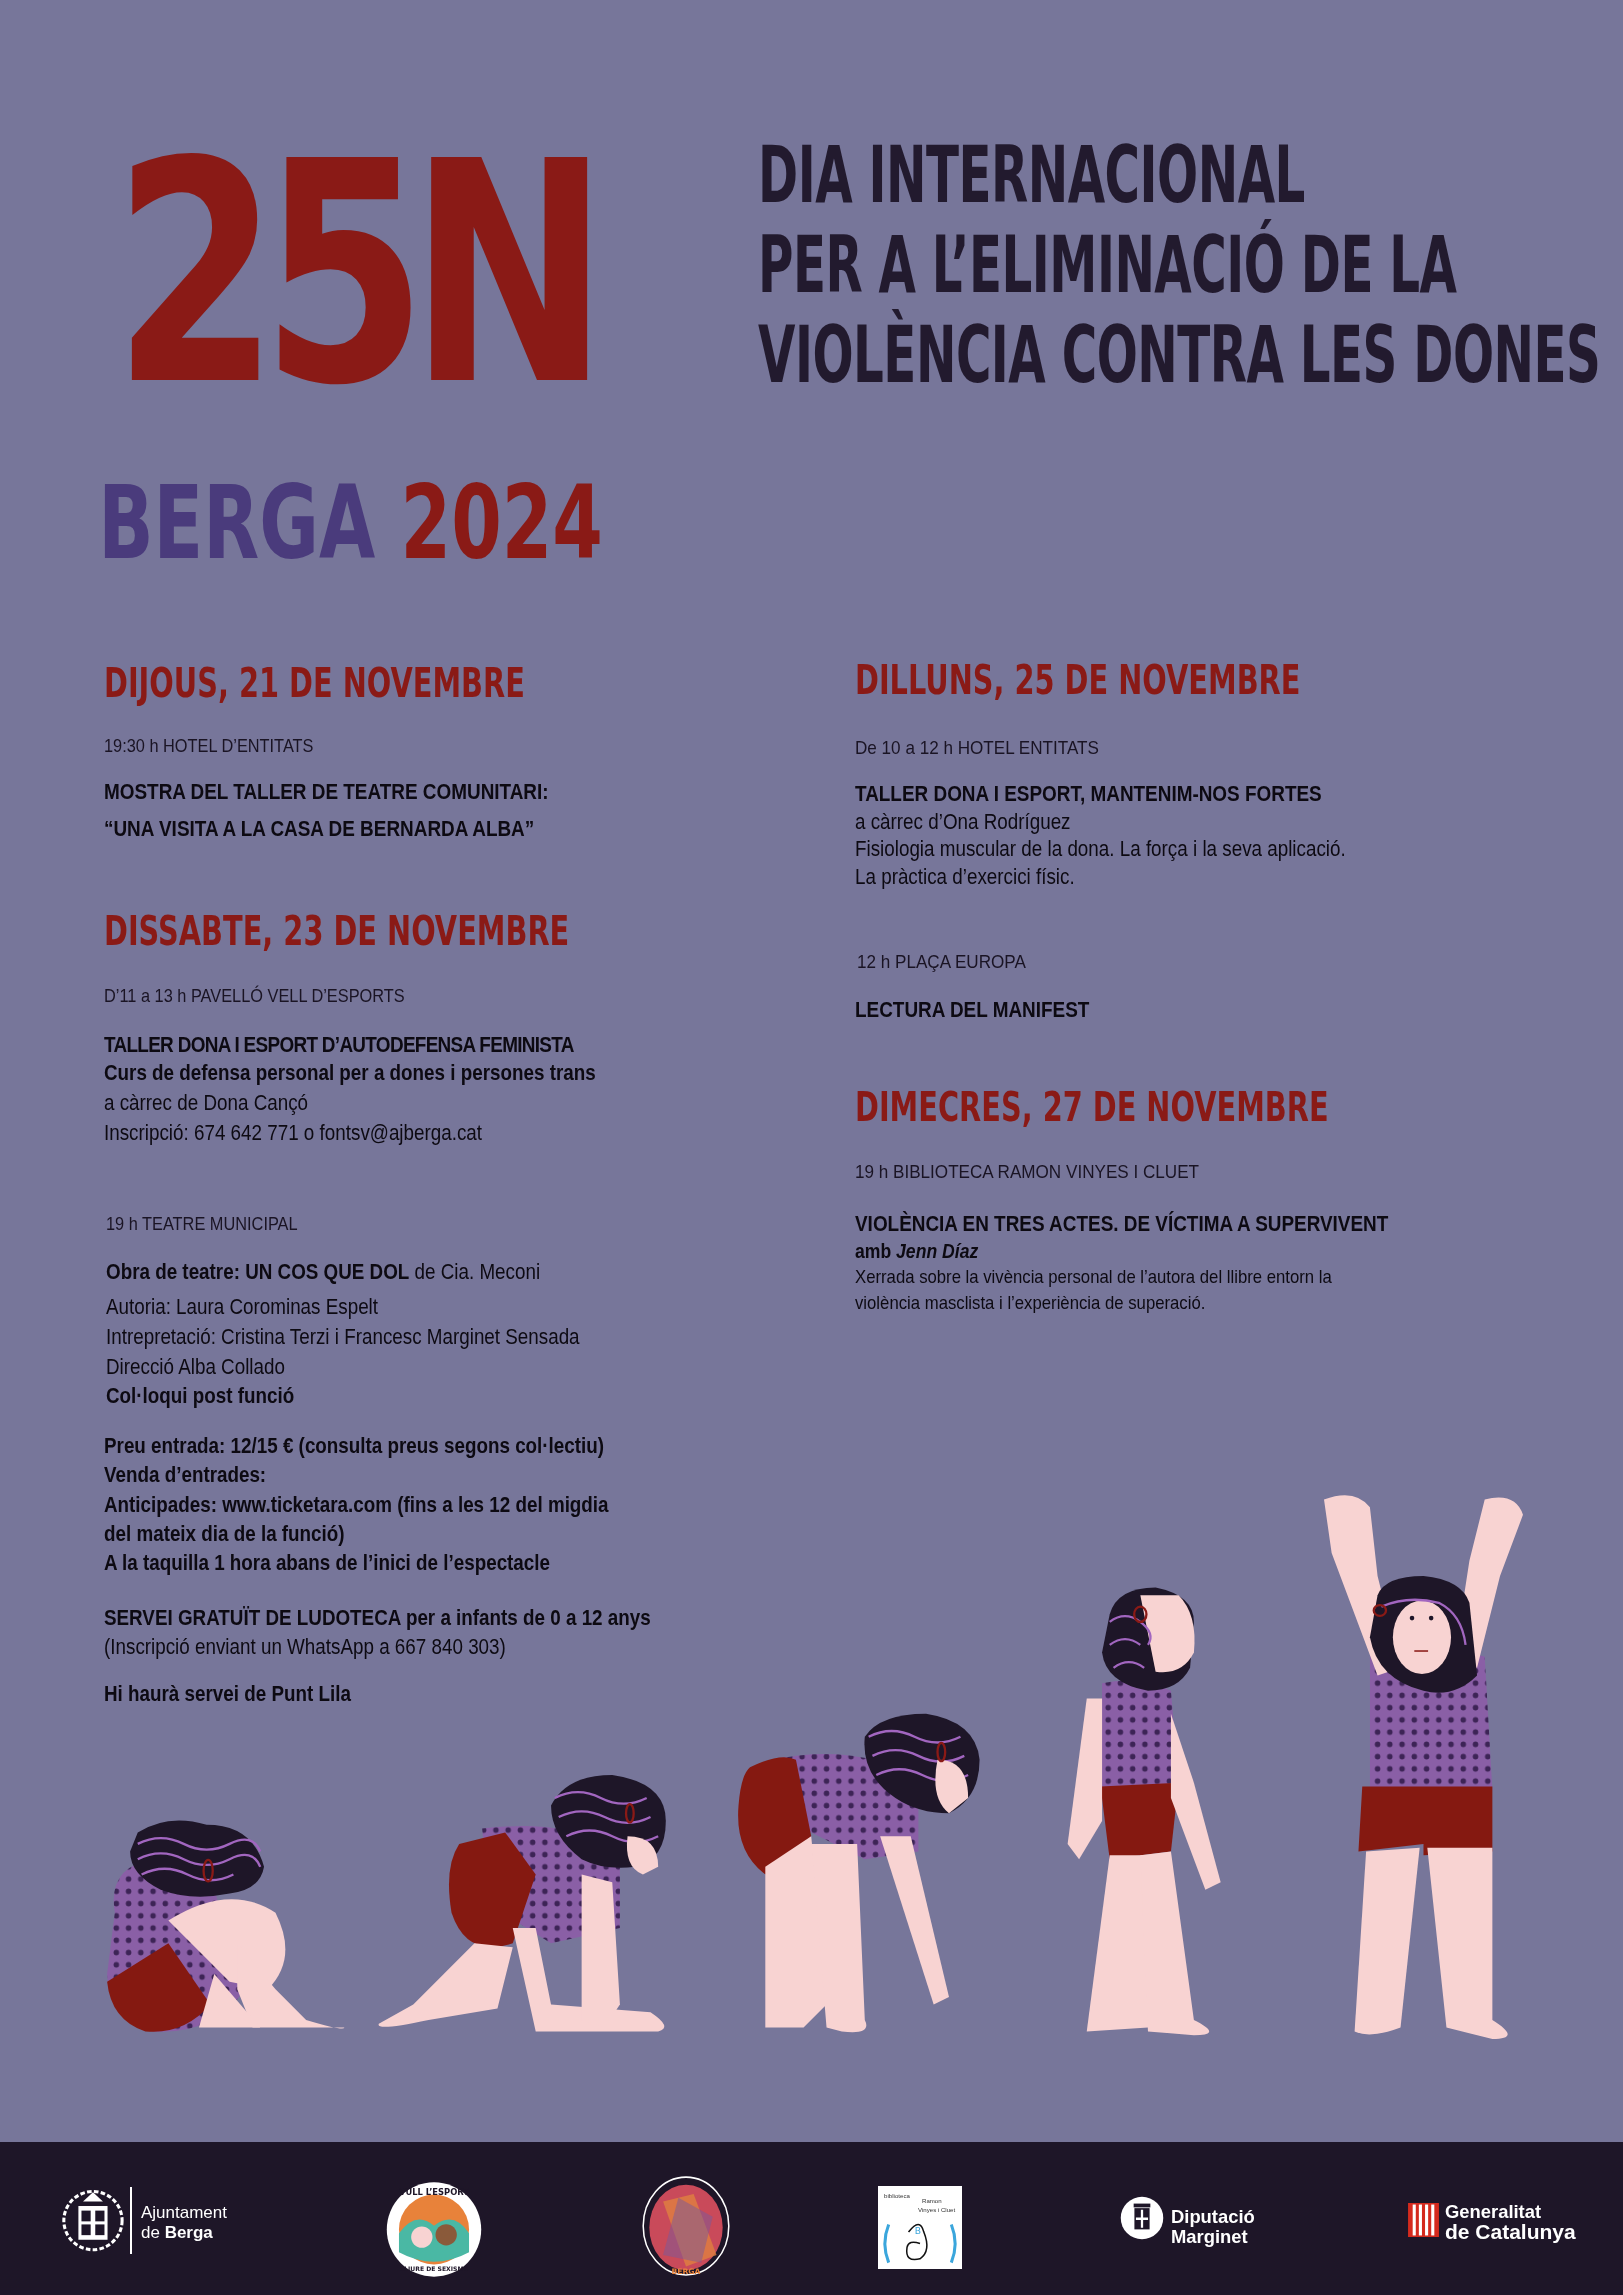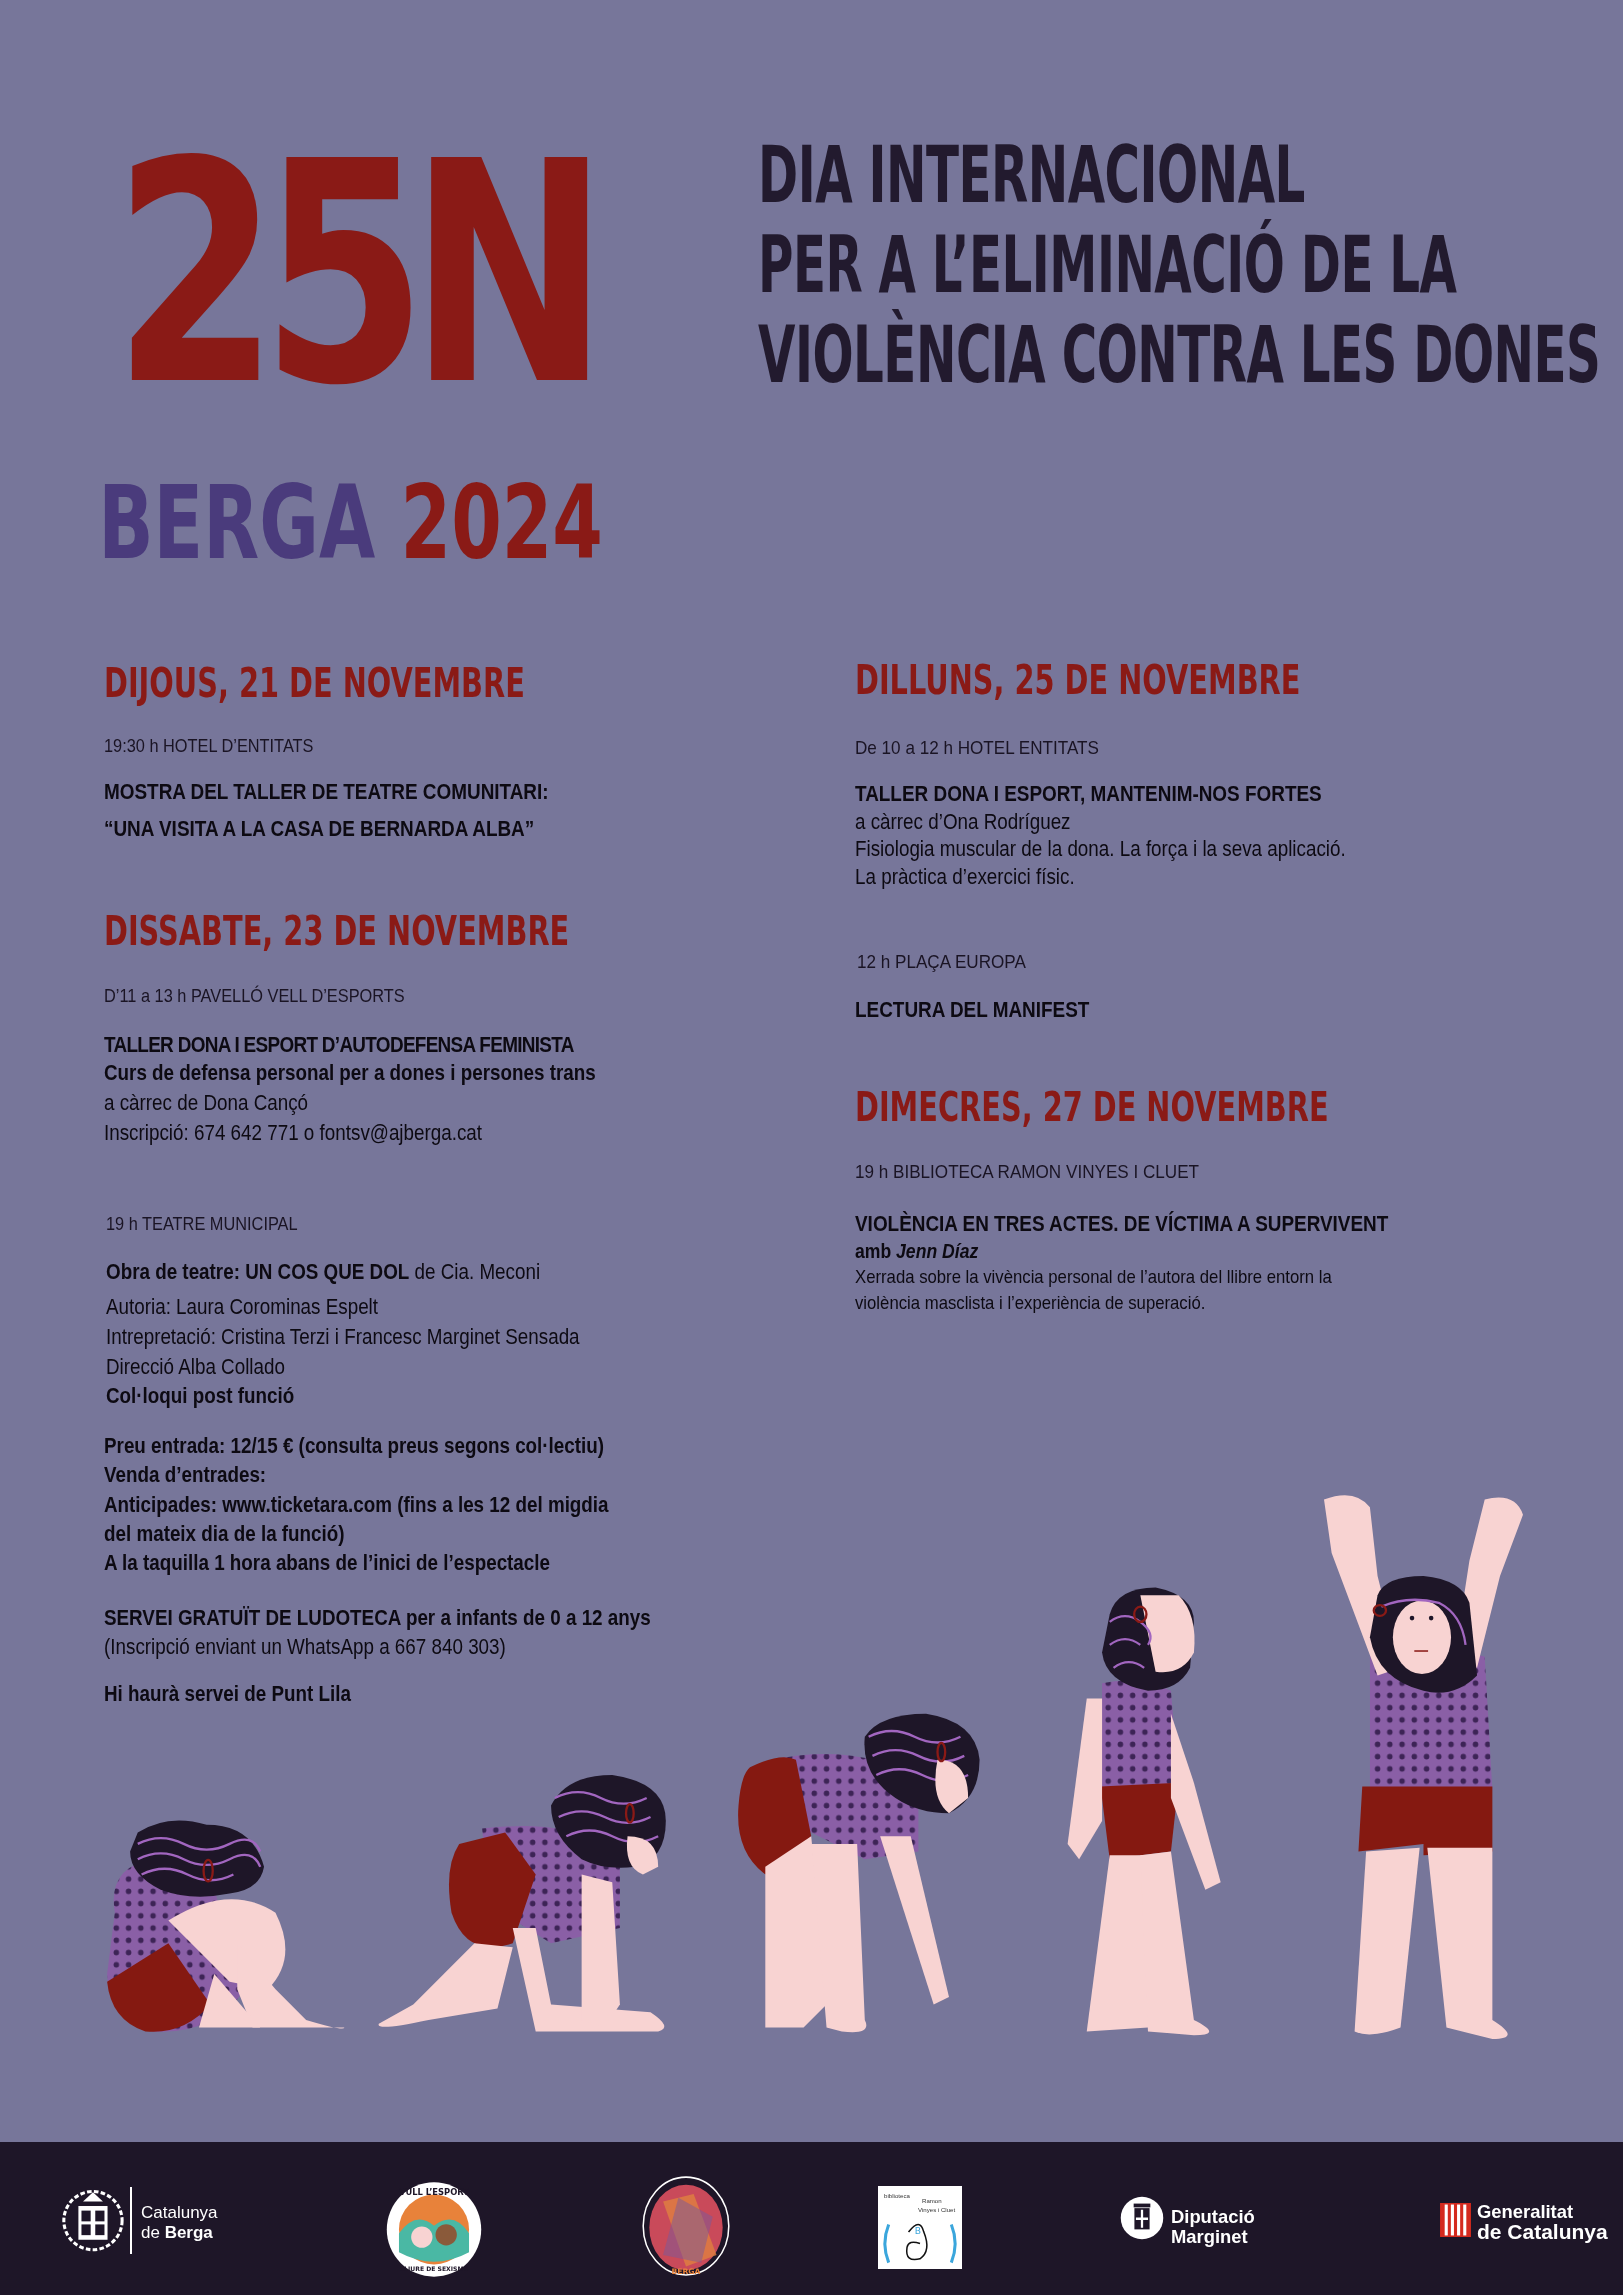--- a/index.html
+++ b/index.html
@@ -253,21 +253,21 @@
       <circle cx="43" cy="45" r="38" fill="none" stroke="#fff" stroke-width="4" stroke-dasharray="6 3"></circle>
       <rect x="24" y="26" width="38" height="44" fill="#fff"></rect>
       <rect x="28" y="32" width="12" height="14" fill="#1e1628"></rect>
       <rect x="46" y="32" width="12" height="14" fill="#1e1628"></rect>
       <rect x="28" y="50" width="12" height="14" fill="#1e1628"></rect>
       <rect x="46" y="50" width="12" height="14" fill="#1e1628"></rect>
       <path d="M30 20 L43 8 L56 20 Z" fill="#fff"></path>
     </svg>
     <div style="position:absolute; left:70px; top:4.6px; width:1.5px; height:67px; background:#fff;"></div>
     <div style="position:absolute; left:81px; top:21.4px;">
-      <div class="logo-text">Catalunya</div>
+      <div class="logo-text">Ajuntament</div>
       <div class="logo-text"><span>de </span><b>Berga</b></div>
     </div>
   </div>
 
   <div class="logo" style="left:385px; top:38px; width:98px; height:99px;">
     <svg width="98" height="99" viewBox="0 0 128 130">
       <circle cx="64" cy="65" r="62" fill="#fff"></circle>
       <circle cx="64" cy="65" r="46" fill="#e8823a"></circle>
       <path d="M18 70 Q40 40 64 60 Q90 40 110 70 L110 95 Q64 120 18 95 Z" fill="#4ab8a4"></path>
       <circle cx="48" cy="75" r="14" fill="#f8d3d2"></circle>
@@ -305,21 +305,21 @@
       <rect x="19" y="16" width="20" height="28" fill="#1e1628"></rect>
       <path d="M29 18 L29 42 M21 30 L37 30" stroke="#fff" stroke-width="3"></path>
       <rect x="18" y="10" width="22" height="5" fill="#1e1628"></rect>
     </svg>
     <div style="position:absolute; left:51px; top:11px;">
       <div class="logo-text b" style="font-size:18.4px;">Diputació</div>
       <div class="logo-text b" style="font-size:18.4px;">Marginet</div>
     </div>
   </div>
 
-  <div class="logo" style="left:1408px; top:61px; width:153px; height:38px;margin-left:32px;">
+  <div class="logo" style="left:1408px; top:61px; width:153px; height:38px;">
     <svg width="31" height="34" style="position:absolute; left:0; top:0;" viewBox="0 0 40 44">
       <rect width="40" height="44" fill="#d42a1e"></rect>
       <rect x="6" y="2" width="4" height="40" fill="#fff"></rect>
       <rect x="14" y="2" width="4" height="40" fill="#fff"></rect>
       <rect x="22" y="2" width="4" height="40" fill="#fff"></rect>
       <rect x="30" y="2" width="4" height="40" fill="#fff"></rect>
     </svg>
     <div style="position:absolute; left:37px; top:-1.5px;">
       <div class="logo-text b" style="font-size:18.4px;">Generalitat</div>
       <div class="logo-text b" style="font-size:21px;">de Catalunya</div>

